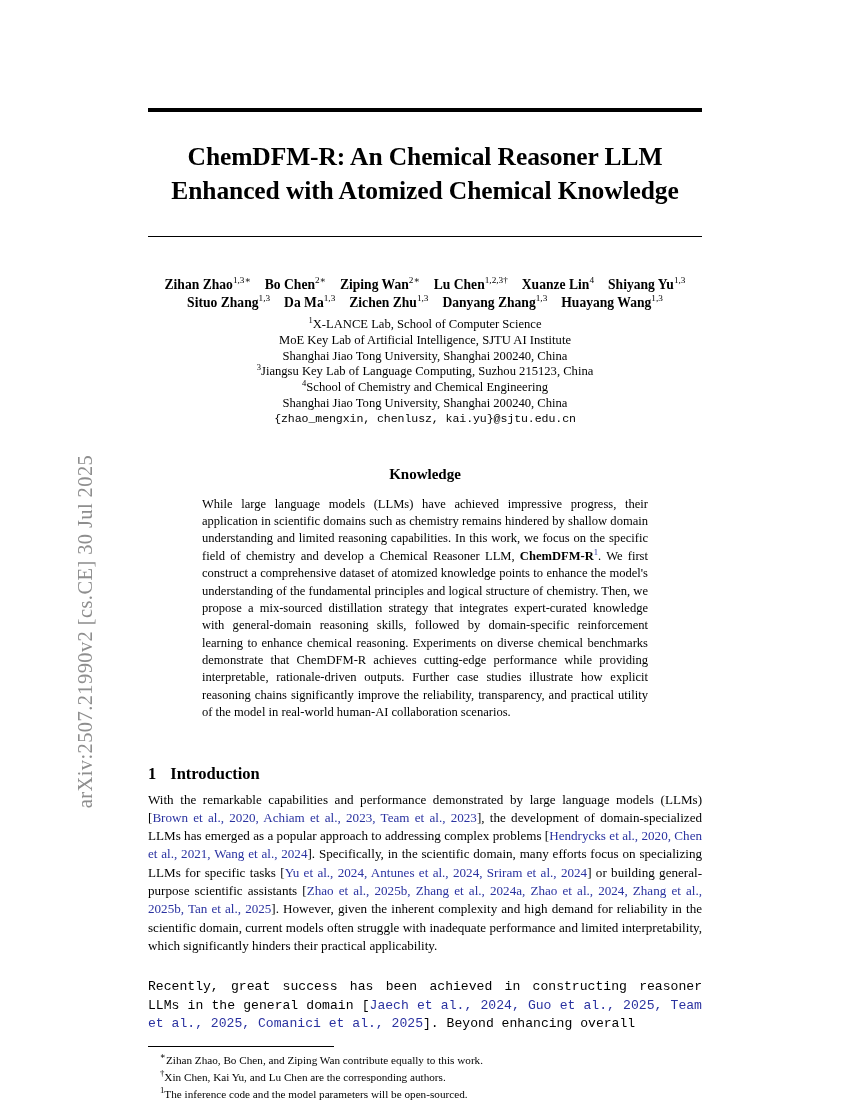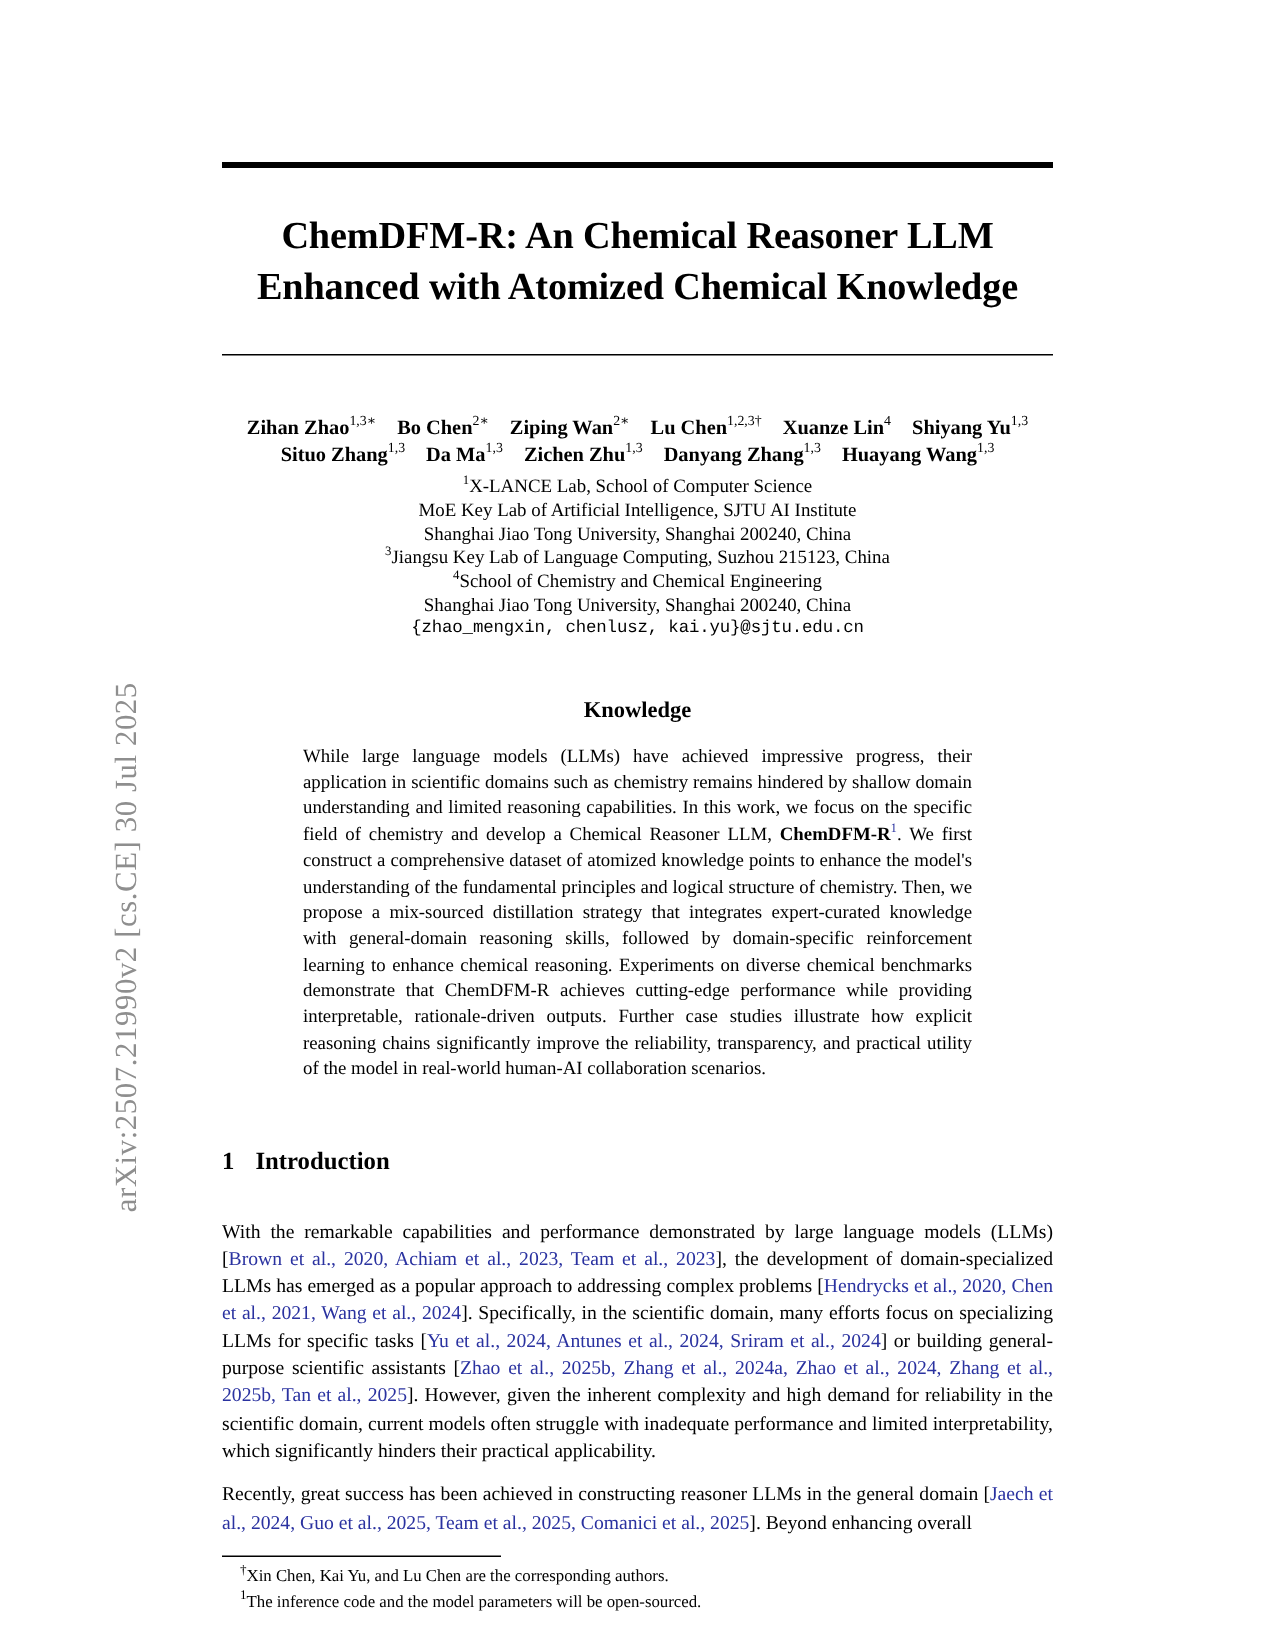--- a/index.html
+++ b/index.html
@@ -124,27 +124,27 @@
 
   
   .sec-head {
     margin-top: 42px;
     font-size: 16.5px;
     font-weight: bold;
   }
   .sec-head .num { margin-right: 14px; }
 
   .para {
-    margin-top: 28px;
+    margin-top: 7px;
     font-size: 13.1px;
     line-height: 1.40;
     text-align: justify;
     text-justify: inter-word;
   }
-  .para.tight { margin-top: 11px; }
+  .para.tight { margin-top: 23px; font-family: Liberation Mono, monospace; }
 
   .cite { color: #2a32a0; }
   .link { color: #2a32a0; }
 
   
   .fn-rule {
     margin-top: 13px;
     width: 186px;
     height: 1px;
     background: #000000;
@@ -205,18 +205,19 @@
     <div class="para">
       <span>With the remarkable capabilities and performance demonstrated by large language models (LLMs) [</span><span class="cite">Brown et al., 2020, Achiam et al., 2023, Team et al., 2023</span><span>], the development of domain-specialized LLMs has emerged as a popular approach to addressing complex problems [</span><span class="cite">Hendrycks et al., 2020, Chen et al., 2021, Wang et al., 2024</span><span>]. Specifically, in the scientific domain, many efforts focus on specializing LLMs for specific tasks [</span><span class="cite">Yu et al., 2024, Antunes et al., 2024, Sriram et al., 2024</span><span>] or building general-purpose scientific assistants [</span><span class="cite">Zhao et al., 2025b, Zhang et al., 2024a, Zhao et al., 2024, Zhang et al., 2025b, Tan et al., 2025</span><span>]. However, given the inherent complexity and high demand for reliability in the scientific domain, current models often struggle with inadequate performance and limited interpretability, which significantly hinders their practical applicability.</span>
     </div>
 
     <div class="para tight">
       <span>Recently, great success has been achieved in constructing reasoner LLMs in the general domain [</span><span class="cite">Jaech et al., 2024, Guo et al., 2025, Team et al., 2025, Comanici et al., 2025</span><span>]. Beyond enhancing overall</span>
     </div>
 
     <div class="fn-rule"></div>
     <div class="footnotes" id="footnotes">
+        <div class="fn"><sup>∗</sup><span>Zihan Zhao, Bo Chen, and Ziping Wan contribute equally to this work.</span></div>
         <div class="fn"><sup>†</sup><span>Xin Chen, Kai Yu, and Lu Chen are the corresponding authors.</span></div>
         <div class="fn"><sup>1</sup><span>The inference code and the model parameters will be open-sourced.</span></div>
       </div>
 
   </div>
 </div>
 
 </body></html>

